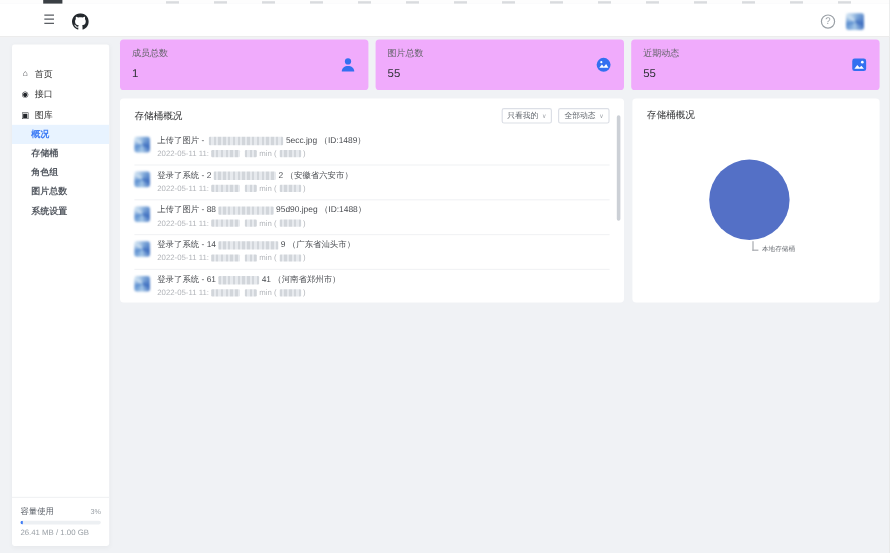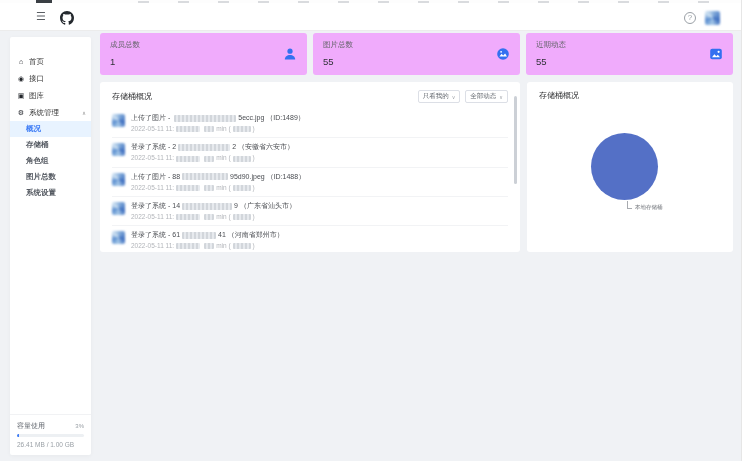--- a/index.html
+++ b/index.html
@@ -113,25 +113,20 @@
       <span>首页</span>
     </div>
     <div class="menu-item">
       <span class="menu-icon">◉</span>
       <span>接口</span>
     </div>
     <div class="menu-item">
       <span class="menu-icon">▣</span>
       <span>图库</span>
     </div>
-    <div class="menu-item">
-      <span class="menu-icon">⚙</span>
-      <span>系统管理</span>
-      <span class="menu-caret">∧</span>
-    </div>
     <div class="submenu-item active">概况</div>
     <div class="submenu-item">存储桶</div>
     <div class="submenu-item">角色组</div>
     <div class="submenu-item">图片总数</div>
     <div class="submenu-item">系统设置</div>
   </div>
   <div class="capacity">
     <div class="cap-head">
       <span class="cap-title">容量使用</span>
       <span class="cap-percent">3%</span>

